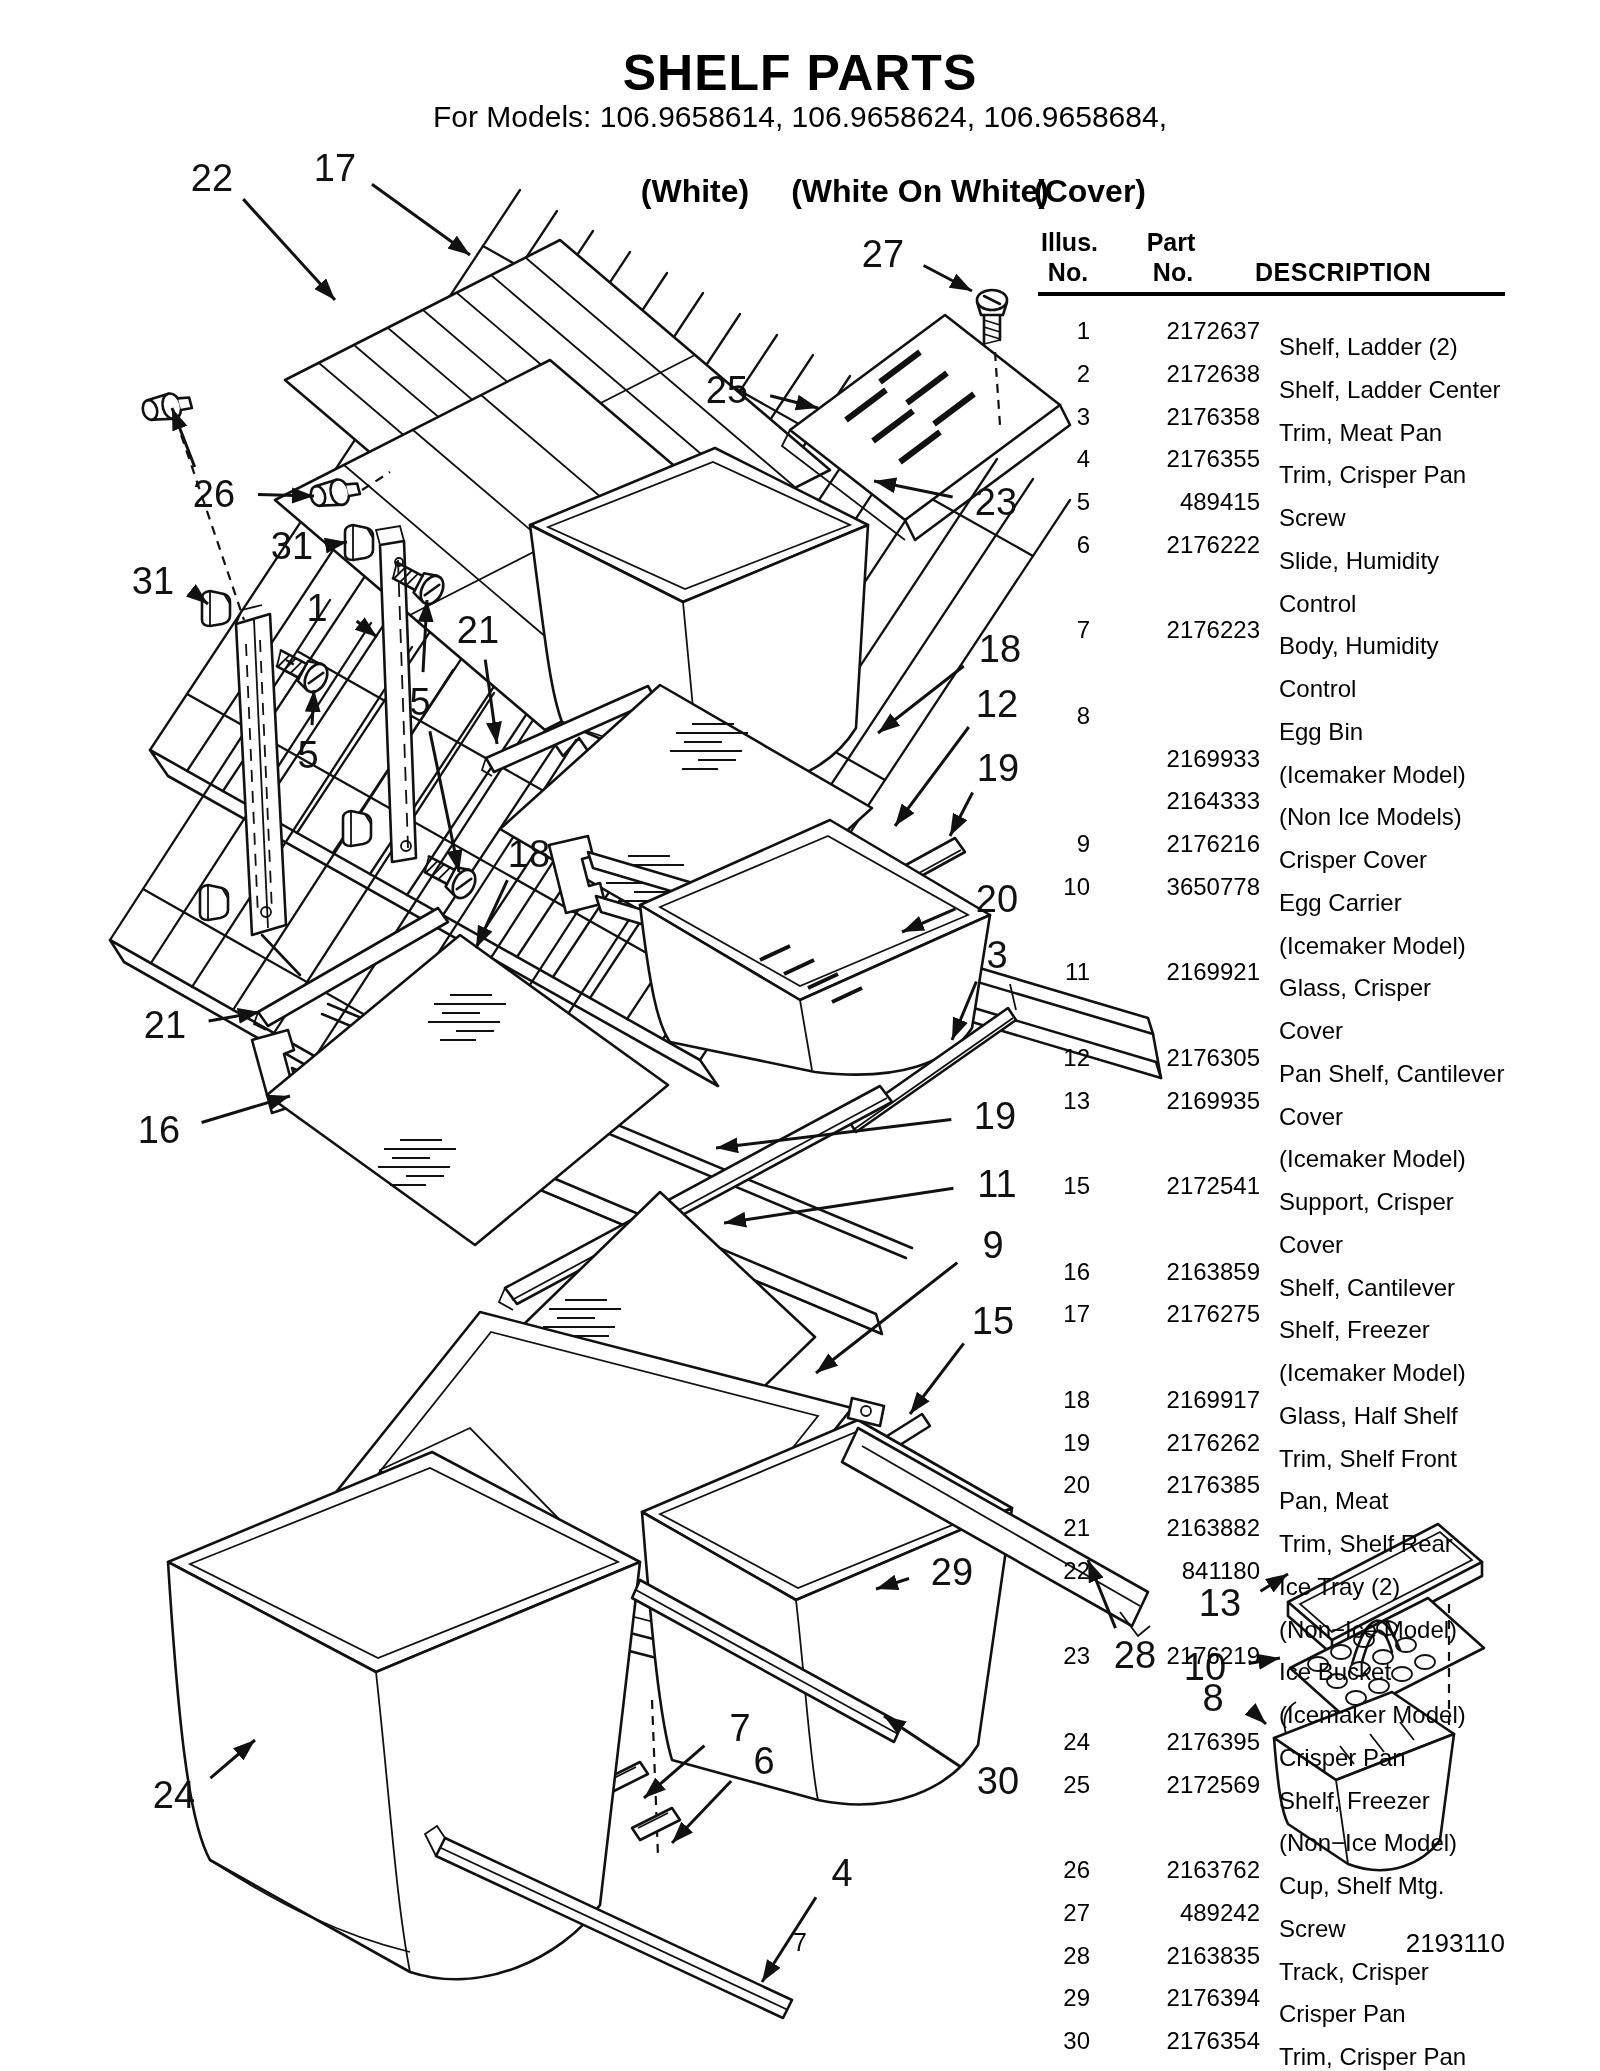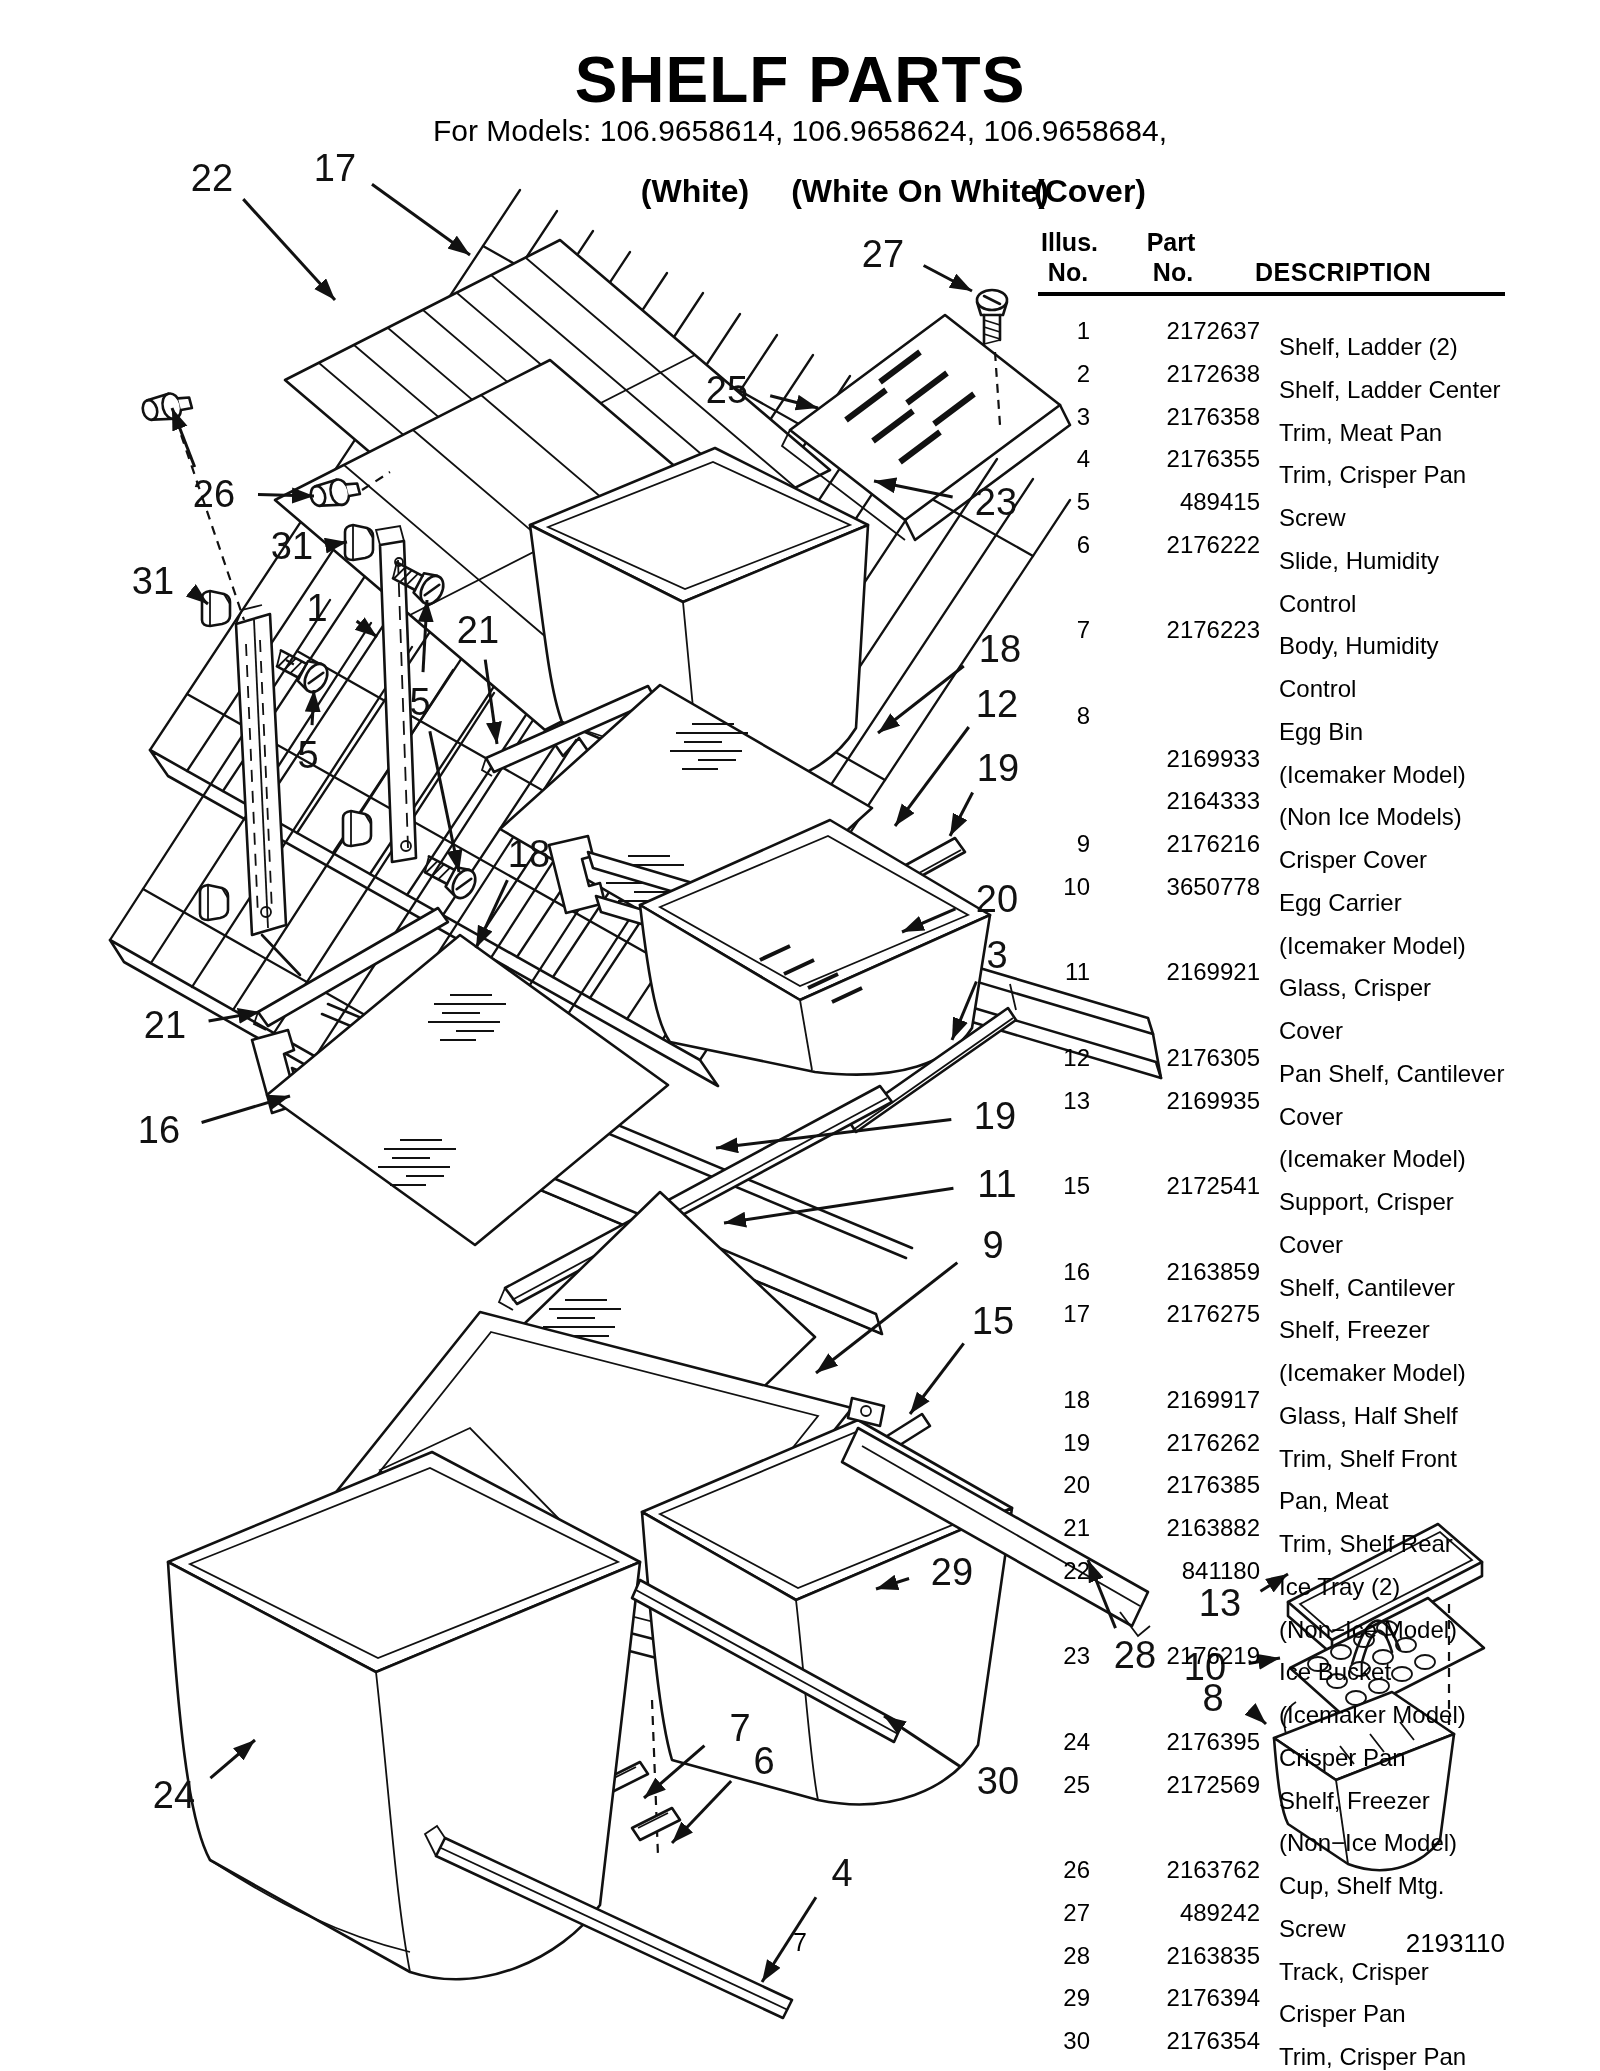--- a/index.html
+++ b/index.html
@@ -1,20 +1,20 @@
 <!DOCTYPE html>
 <html><head>
 <meta charset="utf-8">
 <style>
   html,body{margin:0;padding:0;background:#e8e8e8;}
   #page{position:relative;width:1600px;height:2071px;background:#ffffff;
         font-family:"Liberation Sans", sans-serif;color:#000;overflow:hidden;}
   
   #hdr{position:absolute;left:0;top:48px;width:100%;text-align:center;}
-  .title{font-size:64px;font-weight:bold;letter-spacing:1px;line-height:1.0;}
+  .title{font-size:50px;font-weight:bold;letter-spacing:1px;line-height:1.0;}
   .models{font-size:30px;font-weight:normal;line-height:1.25;}
   .models2{font-size:30px;font-weight:bold;line-height:1.25;padding-left:70px;}
   .colorline{position:absolute;top:125px;width:100%;height:34px;font-size:32px;font-weight:bold;padding-left:46px;}
   .colorline span{position:absolute;display:inline-block;text-align:center;}
   #c-white{left:600px;width:190px;}
   #c-wow{left:790px;width:260px;}
   #c-almond{left:1010px;width:160px;}
   
   #ptable{position:absolute;left:1038px;top:228px;width:470px;}
   .thead{position:relative;height:62px;font-weight:bold;font-size:25px;}

